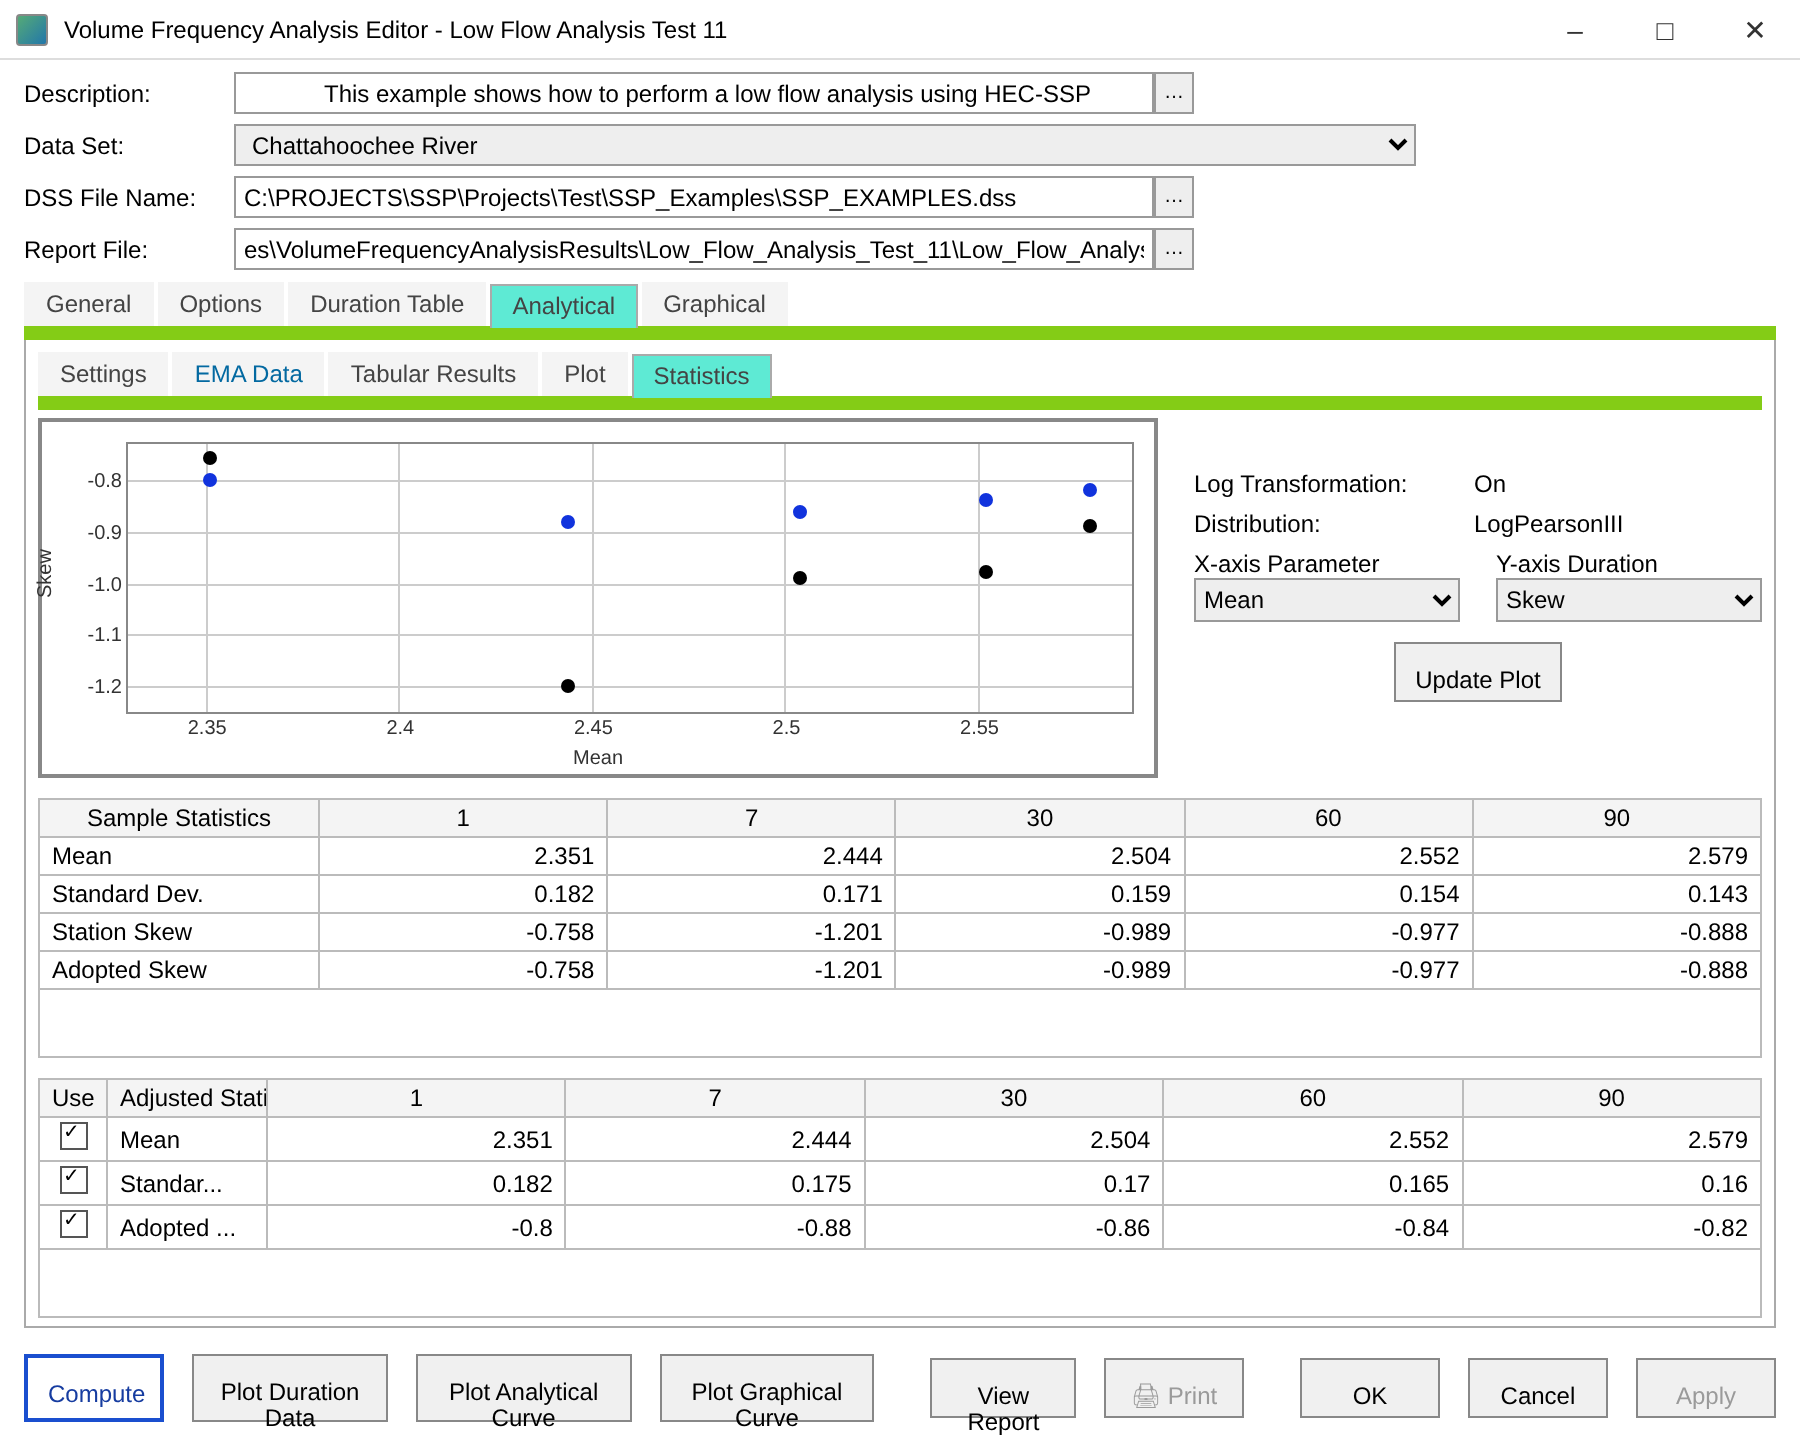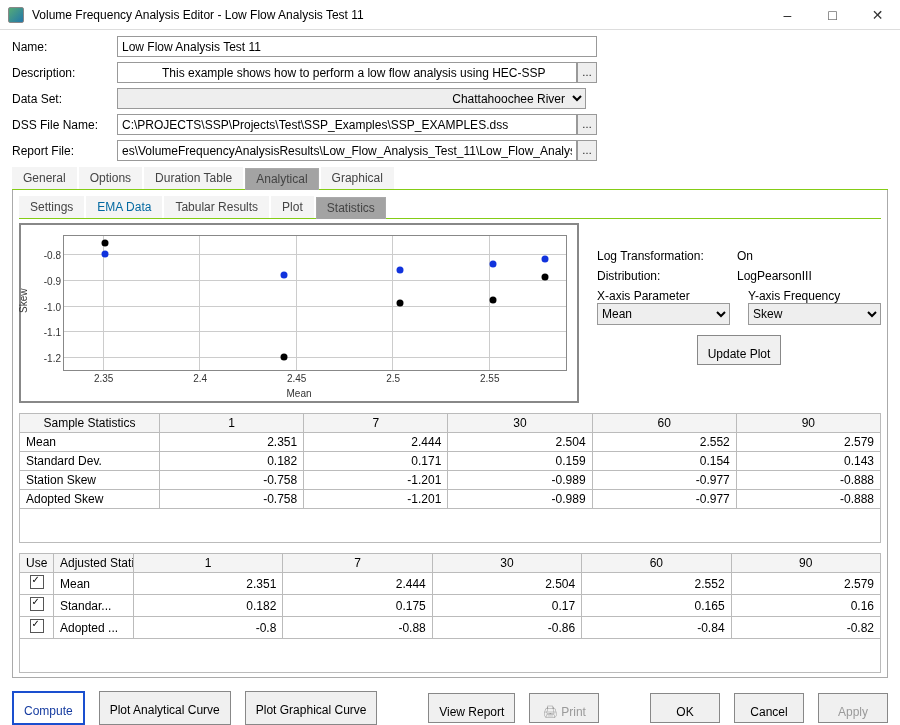--- a/index.html
+++ b/index.html
@@ -48,38 +48,38 @@
   .form-row input.wide2 { width: 460px; padding-left: 44px; }
   .form-row input.wide3 { width: 460px; }
   .form-row .browse-btn {
     width: 20px; height:21px; border:1px solid #999; background:#eee;
     display:flex; align-items:center; justify-content:center; font-size:10px;
     cursor:default;
   }
   .form-row select {
     border:1px solid #999; padding:1px 4px; height:21px; font-size:12px; background:#eee;
   }
-  .form-row select.wide-sel { width: 469px; text-align: right; }
+  .form-row select.wide-sel { width: 591px; }
 
   
   .tabs-outer, .tabs-inner {
-    display:flex; border-bottom:1px solid #84cc16; margin-top:6px;
+    display:flex; border-bottom:7px solid #84cc16; margin-top:6px;
   }
   .tab {
     padding: 3px 10px 4px 10px;
     border:1px solid transparent;
     border-bottom:none;
     margin-right:2px;
     cursor:default;
     background:#f4f4f4;
     color:#444;
   }
   .tab.disabled { color:#0369a1; }
   .tab.active {
-    background:#a3a3a3;
+    background:#5eead4;
     border-color:#aaa;
     position:relative;
     top:1px;
   }
 
   .inner-panel {
     border:1px solid #aaa;
     border-top:none;
     padding: 6px 6px 4px 6px;
   }
@@ -163,24 +163,20 @@
   <div class="title-text">Volume Frequency Analysis Editor - Low Flow Analysis Test 11</div>
   <div class="win-controls">
     <div class="win-btn">‒</div>
     <div class="win-btn">□</div>
     <div class="win-btn close">✕</div>
   </div>
 </div>
 
 <div class="content">
 
-  <div class="form-row">
-    <div class="lbl">Name:</div>
-    <input type="text" class="wide1" value="Low Flow Analysis Test 11" style="">
-  </div>
   <div class="form-row">
     <div class="lbl">Description:</div>
     <input type="text" class="wide2" value="This example shows how to perform a low flow analysis using HEC-SSP" style="">
     <div class="browse-btn">…</div>
   </div>
   <div class="form-row">
     <div class="lbl">Data Set:</div>
     <select class="wide-sel">
       <option>Chattahoochee River</option>
     </select>
@@ -266,21 +262,21 @@
         <div class="kv">
           <div class="k">Distribution:</div>
           <div>LogPearsonIII</div>
         </div>
         <div class="sel-row">
           <div class="sel-col">
             <div>X-axis Parameter</div>
             <select><option>Mean</option></select>
           </div>
           <div class="sel-col">
-            <div>Y-axis Frequency</div>
+            <div>Y-axis Duration</div>
             <select><option>Skew</option></select>
           </div>
         </div>
         <button class="std update-btn">Update Plot</button>
       </div>
     </div>
 
     <table class="data">
       <thead>
           <tr id="t1-head">
@@ -371,20 +367,21 @@
           </tr>
         </tbody>
     </table>
     <div class="table-pad"></div>
 
   </div>
 </div>
 
 <div class="button-bar">
   <button class="std primary tall">Compute</button>
+  <button class="std tall">Plot Duration Data</button>
   <button class="std tall">Plot Analytical Curve</button>
   <button class="std tall">Plot Graphical Curve</button>
   <div class="spacer"></div>
   <button class="std">View Report</button>
   <button class="std" aria-disabled="true">
     <span>🖨</span>
     <span>Print</span>
   </button>
   <div class="spacer"></div>
   <button class="std">OK</button>

